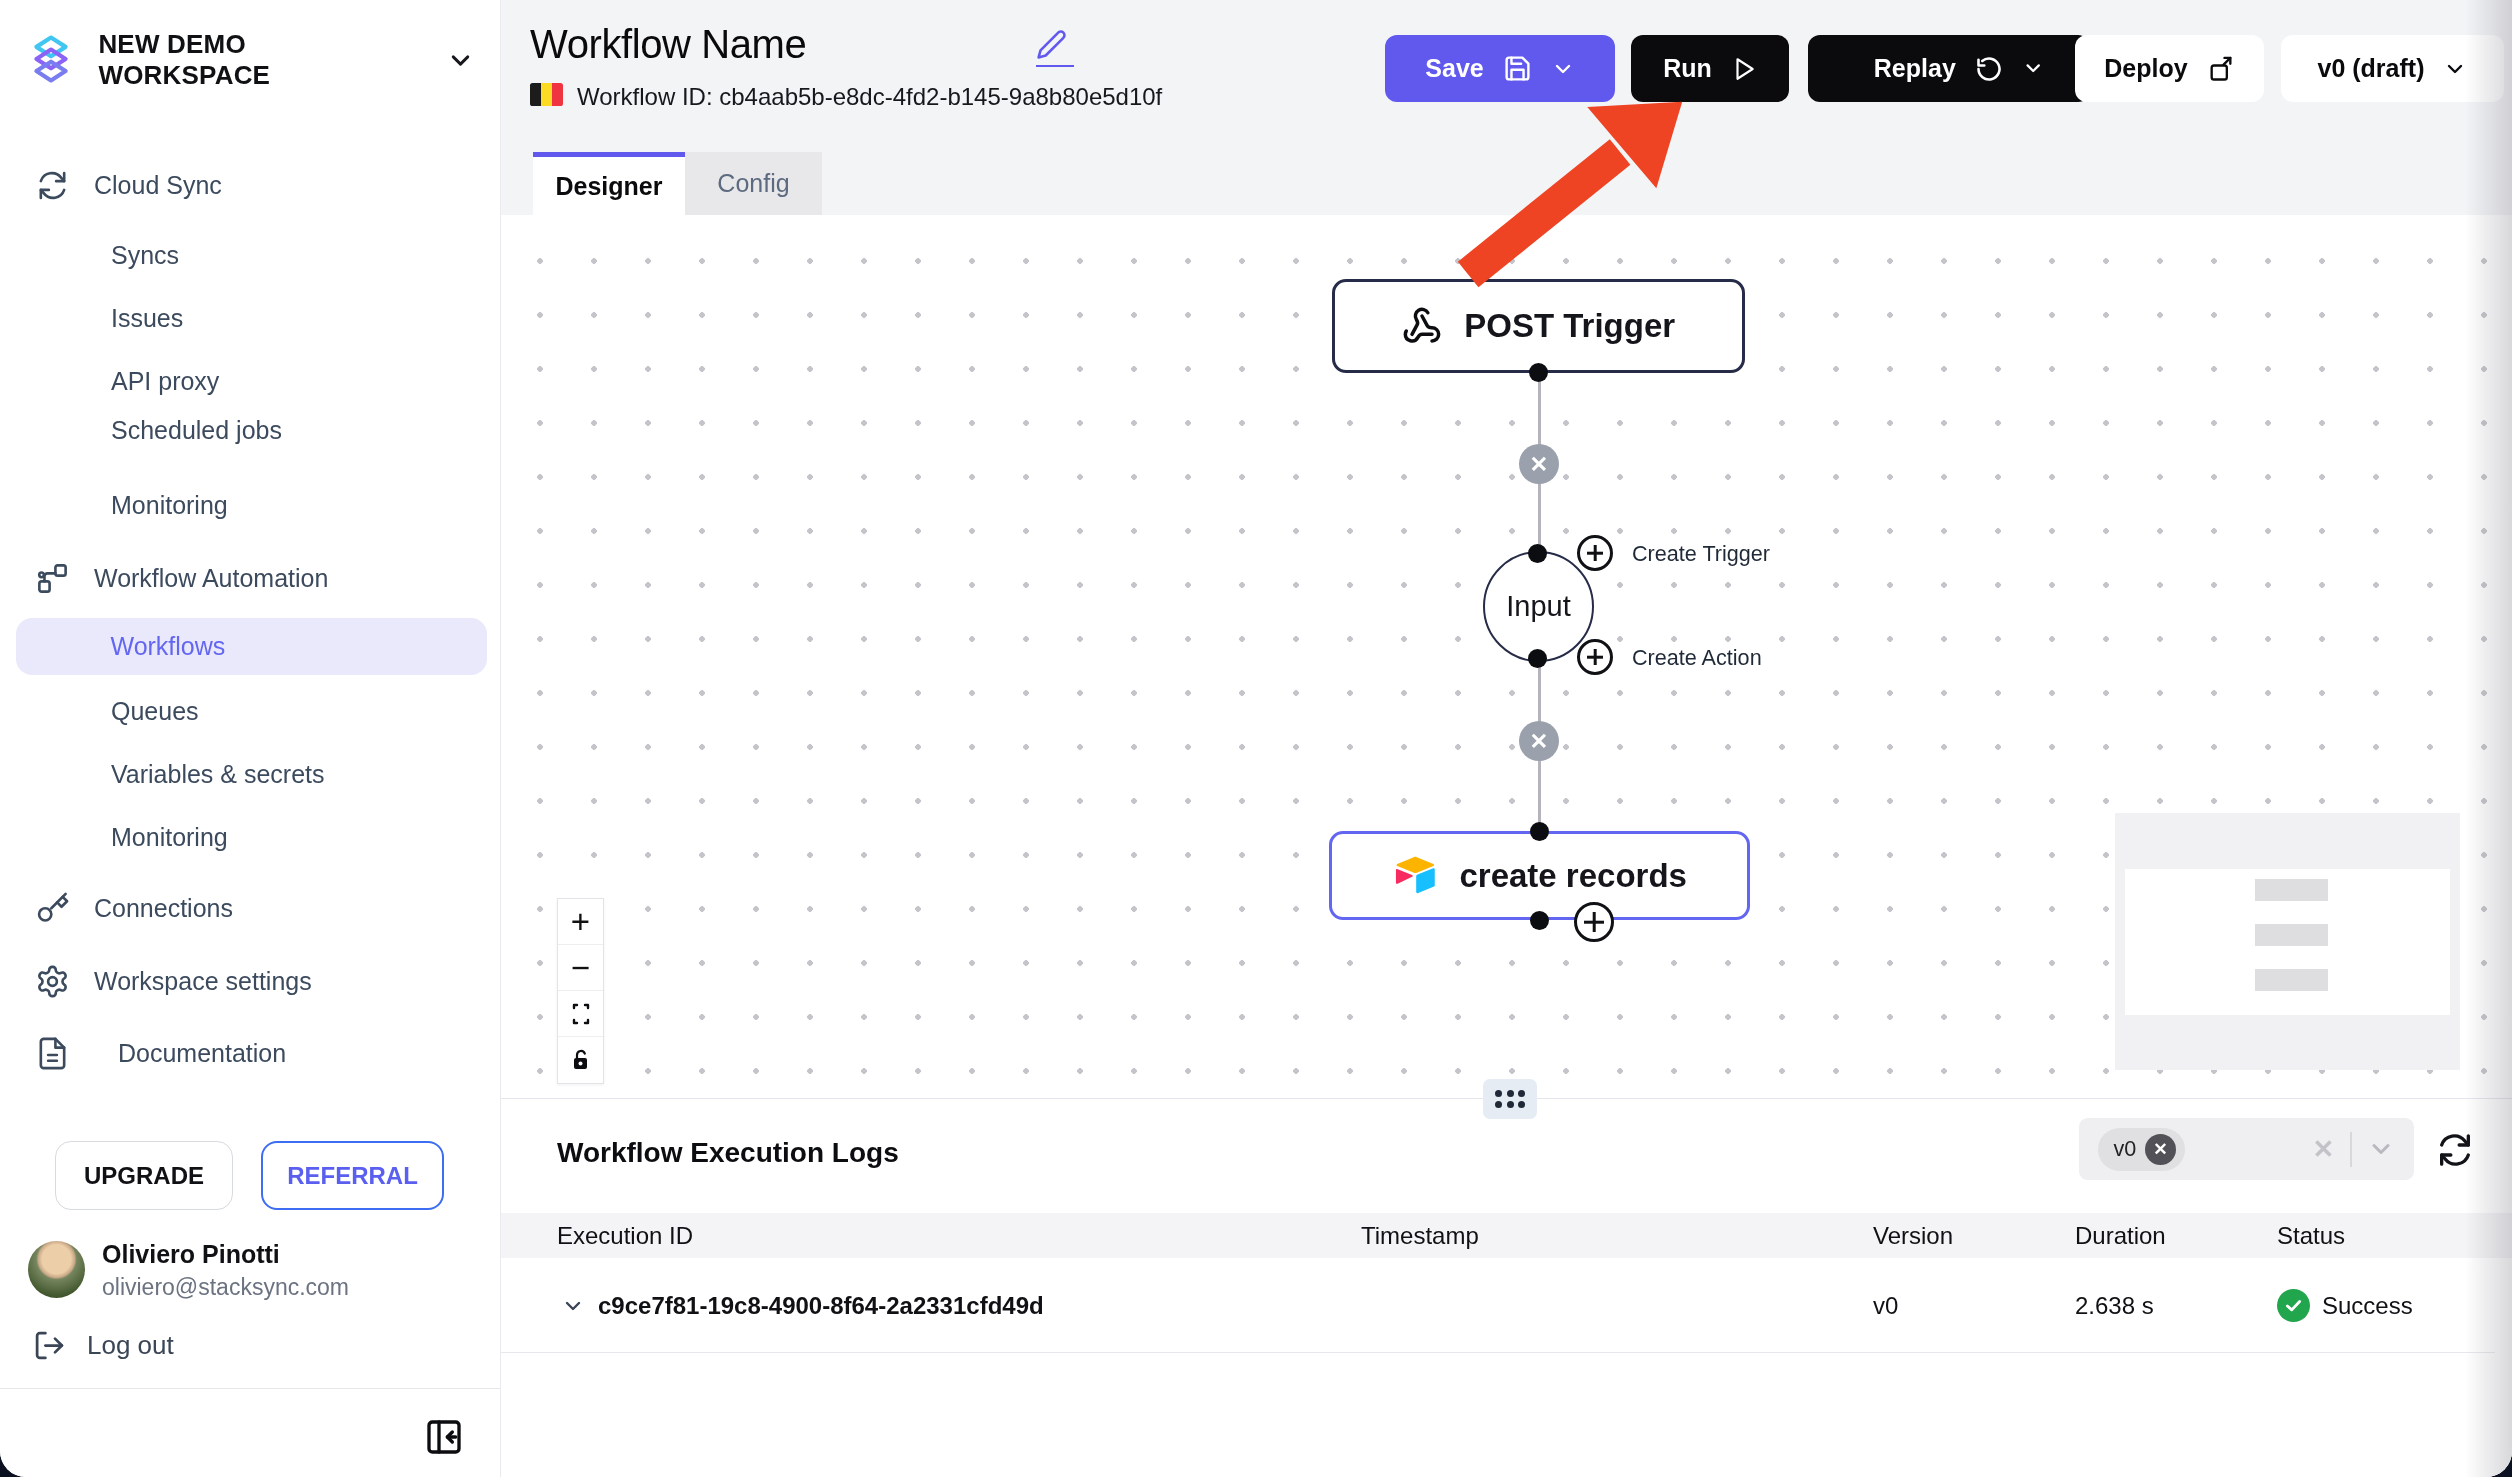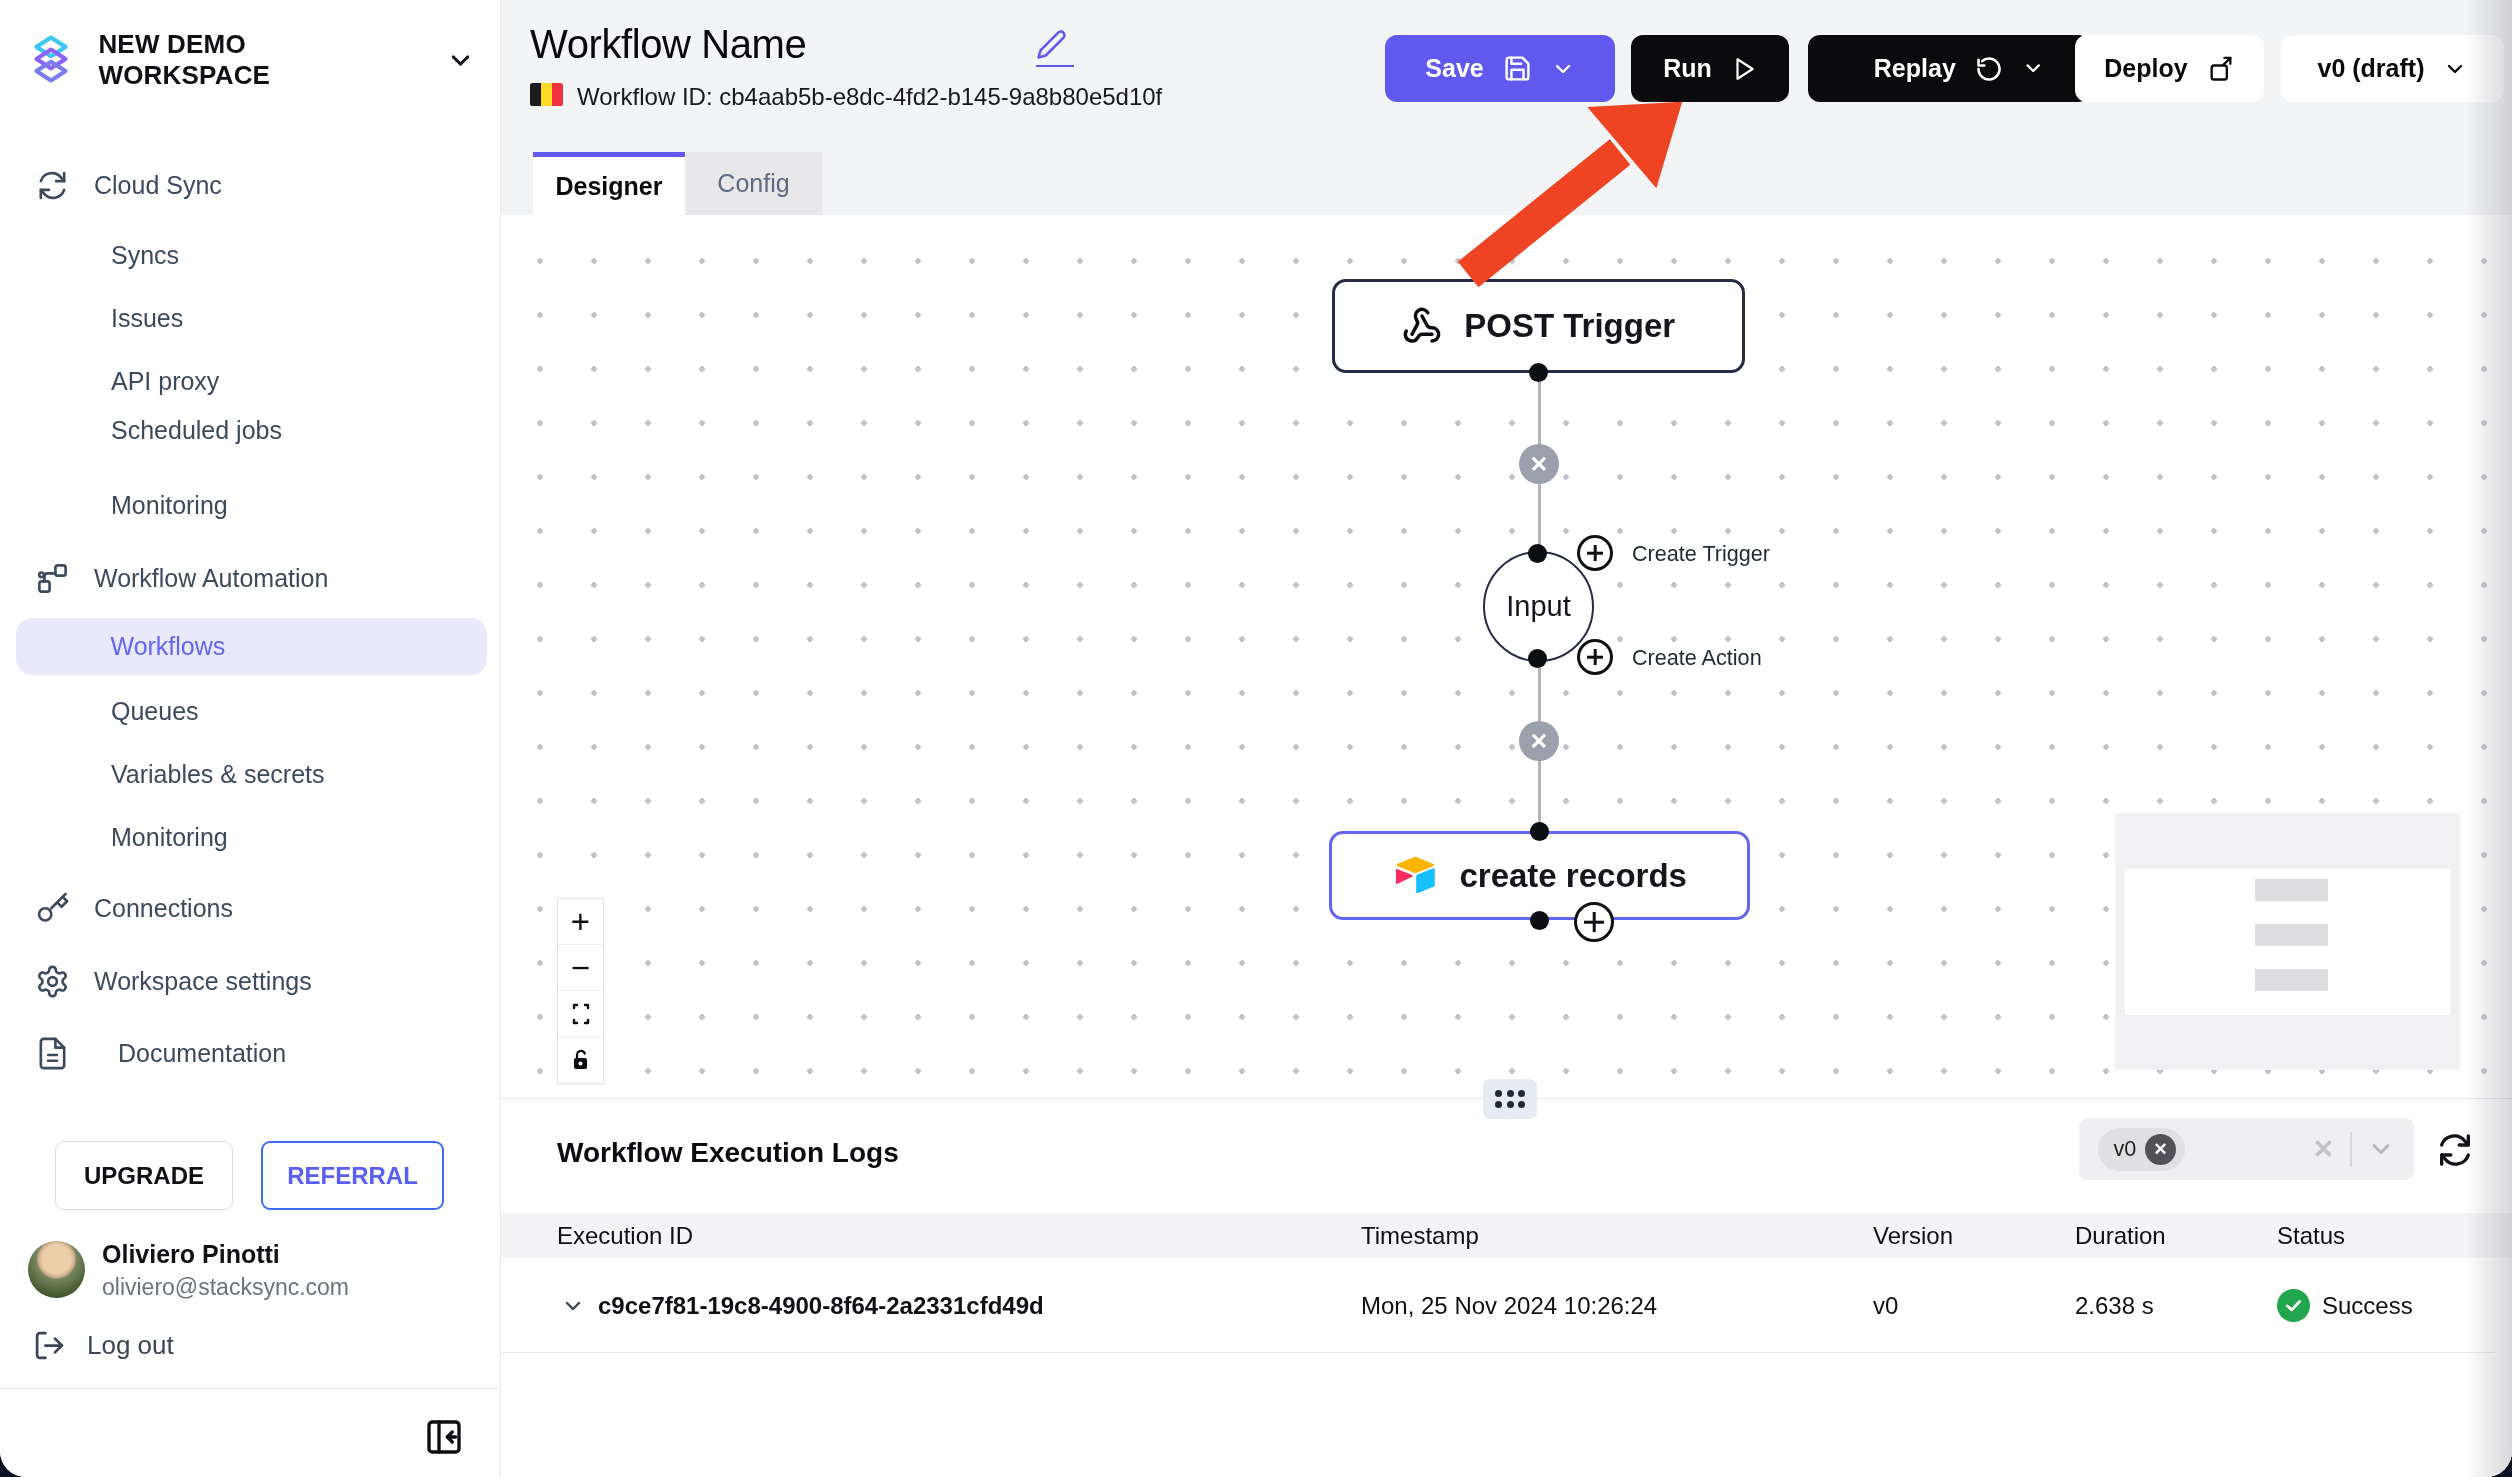--- a/index.html
+++ b/index.html
@@ -10,21 +10,21 @@
   svg { display:block; }
 
   
   #sidebar { position:absolute; left:0; top:0; width:501px; height:1478px; background:#fff; border-right:1.7px solid #e9e9ee; z-index:40; }
   .ws-row { position:absolute; left:26px; top:29px; width:449px; height:62px; display:flex; align-items:center; gap:22.4px; cursor:pointer; }
   .ws-name { font-size:26px; font-weight:700; color:#101114; letter-spacing:0.2px; flex:1; }
   .nav-item { position:absolute; left:35px; display:flex; align-items:center; gap:24px; height:54px; color:#3c4a5e; font-size:25px; font-weight:500; cursor:pointer; }
   .nav-sub { position:absolute; left:111px; display:flex; align-items:center; height:52px; color:#3c4a5e; font-size:25px; font-weight:400; cursor:pointer; }
   .nav-pill { position:absolute; left:15.5px; width:471px; height:57px; background:#e9e9fb; border-radius:16px; display:flex; align-items:center; padding-left:95px; color:#6366f1; font-size:25px; font-weight:500; cursor:pointer; }
   .icon24 { width:35px; height:35px; stroke:#3c4a5e; fill:none; stroke-width:1.8; stroke-linecap:round; stroke-linejoin:round; }
-  .side-btn { position:absolute; top:1141px; height:69px; border-radius:9px; background:#fff; display:flex; align-items:center; justify-content:center; font-size:24px; font-weight:700; cursor:pointer; }
+  .side-btn { position:absolute; top:1141px; height:69px; border-radius:16px; background:#fff; display:flex; align-items:center; justify-content:center; font-size:24px; font-weight:700; cursor:pointer; }
   #btn-upgrade { left:55px; width:178px; border:1.7px solid #d7dade; color:#101114; }
   #btn-referral { left:261px; width:183px; border:2.6px solid #3d6df2; color:#5a5ff0; }
   .avatar { position:absolute; left:28px; top:1241px; width:57px; height:57px; border-radius:50%;
     background: radial-gradient(circle at 50% 32%, #eccfa9 0 30%, #c9a887 38%, #76865f 42%, #44592f 75%, #2e3d20 100%); }
   .user-name { position:absolute; left:102px; top:1240px; font-size:25px; font-weight:700; color:#101114; }
   .user-email { position:absolute; left:102px; top:1274px; font-size:23px; color:#6b7280; }
   .logout-row { position:absolute; left:33px; top:1321px; height:48px; display:flex; align-items:center; gap:21px; color:#3a4556; font-size:26px; cursor:pointer; }
   .side-divider { position:absolute; left:0; top:1388px; width:100%; border-top:1.7px solid #e7e7ea; }
   .collapse-btn { position:absolute; left:421px; top:1414px; width:45px; height:45px; display:flex; align-items:center; justify-content:center; cursor:pointer; }
 
@@ -392,21 +392,20 @@
         <div class="th" style="left:1776px;">Status</div>
       </div>
 
       <div class="trow">
         <div class="td" style="left:60px;">
           <svg width="24" height="24" viewBox="0 0 24 24" fill="none" stroke="#3a4556" stroke-width="2.4" stroke-linecap="round" stroke-linejoin="round">
               <polyline points="6 9 12 15 18 9"></polyline>
             </svg>
         </div>
         <div class="td exec-id" style="left:97px;">c9ce7f81-19c8-4900-8f64-2a2331cfd49d</div>
-        <div class="td" style="left:860px;">Mon, 25 Nov 2024 10:26:24</div>
         <div class="td" style="left:1372px;">v0</div>
         <div class="td" style="left:1574px;">2.638 s</div>
         <div class="td" style="left:1776px;">
           <span class="status-ok">
             <span class="ok-dot">
               <svg width="21" height="21" viewBox="0 0 24 24" fill="none" stroke="#fff" stroke-width="3.2" stroke-linecap="round" stroke-linejoin="round">
                   <polyline points="5 12.5 10 17 19 7.5"></polyline>
                 </svg>
             </span>
             <span>Success</span>

